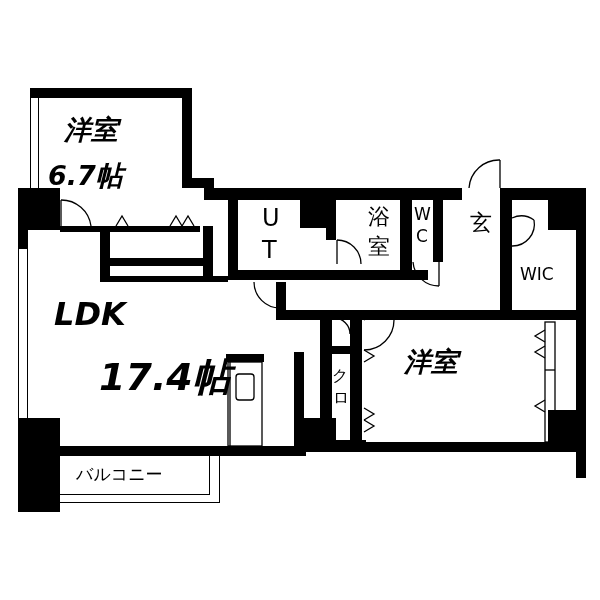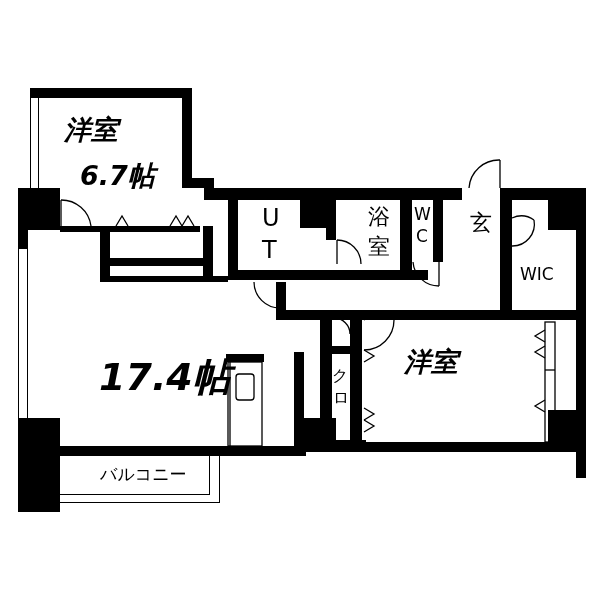--- a/index.html
+++ b/index.html
@@ -100,36 +100,37 @@
       <polyline points="545,346 535,352 545,358"></polyline>
       <polyline points="545,400 535,406 545,412"></polyline>
 
       <rect x="228" y="362" width="34" height="84"></rect>
       <rect x="236" y="374" width="18" height="26" rx="3"></rect>
       <line x1="230" y1="362" x2="230" y2="446"></line>
     </g>
   </svg>
 
   <div class="lbl big" style="left:64px;top:116px;font-size:27px;">洋室</div>
-  <div class="lbl big" style="left:80px;top:162px;font-size:27px;">6.7帖</div>
+  <div class="lbl big" style="left:48px;top:162px;font-size:27px;">6.7帖</div>
 
+  <div class="lbl big" style="left:54px;top:298px;font-size:32px;">LDK</div>
   <div class="lbl big" style="left:60px;top:358px;font-size:38px;margin-left:39px;">17.4帖</div>
 
   <div class="lbl big" style="left:404px;top:348px;font-size:27px;">洋室</div>
 
   <div class="lbl thin" style="left:262px;top:206px;font-size:24px;">U</div>
   <div class="lbl thin" style="left:262px;top:238px;font-size:24px;">T</div>
 
   <div class="lbl thin" style="left:368px;top:206px;font-size:22px;">浴</div>
   <div class="lbl thin" style="left:368px;top:236px;font-size:22px;">室</div>
 
   <div class="lbl thin" style="left:414px;top:206px;font-size:17px;">W</div>
   <div class="lbl thin" style="left:416px;top:228px;font-size:17px;">C</div>
 
   <div class="lbl thin" style="left:470px;top:212px;font-size:22px;">玄</div>
 
   <div class="lbl thin" style="left:520px;top:266px;font-size:17px;">WIC</div>
 
   <div class="lbl thin" style="left:332px;top:368px;font-size:16px;">ク</div>
   <div class="lbl thin" style="left:333px;top:390px;font-size:16px;">ロ</div>
 
-  <div class="lbl thin" style="left:100px;top:466px;font-size:17px;">バルコニー</div>
+  <div class="lbl thin" style="left:76px;top:466px;font-size:17px;">バルコニー</div>
 </div>
 
 </body></html>

